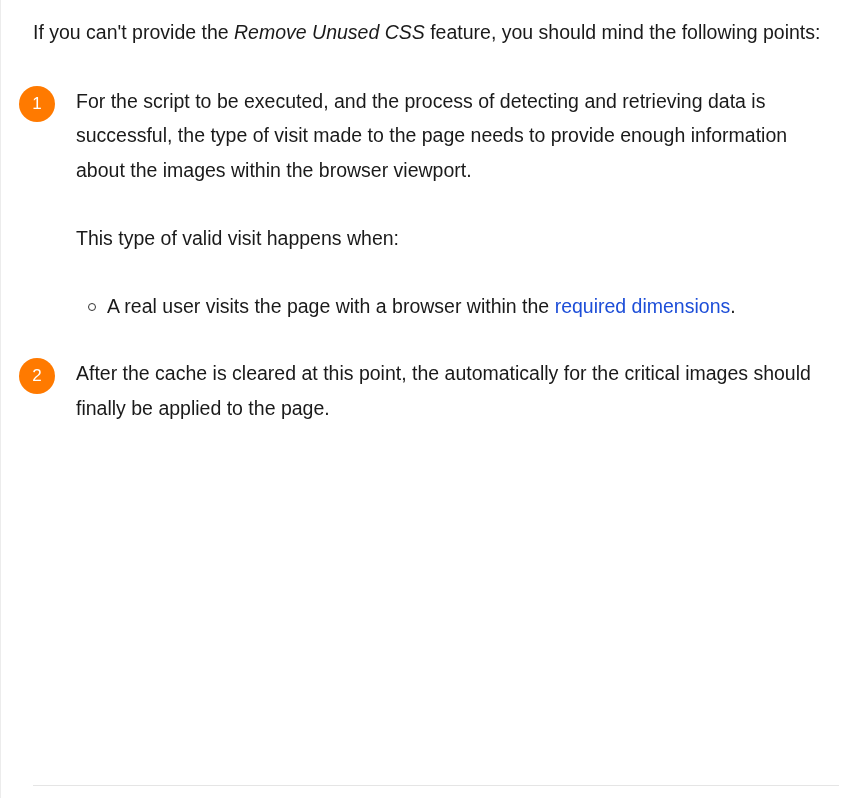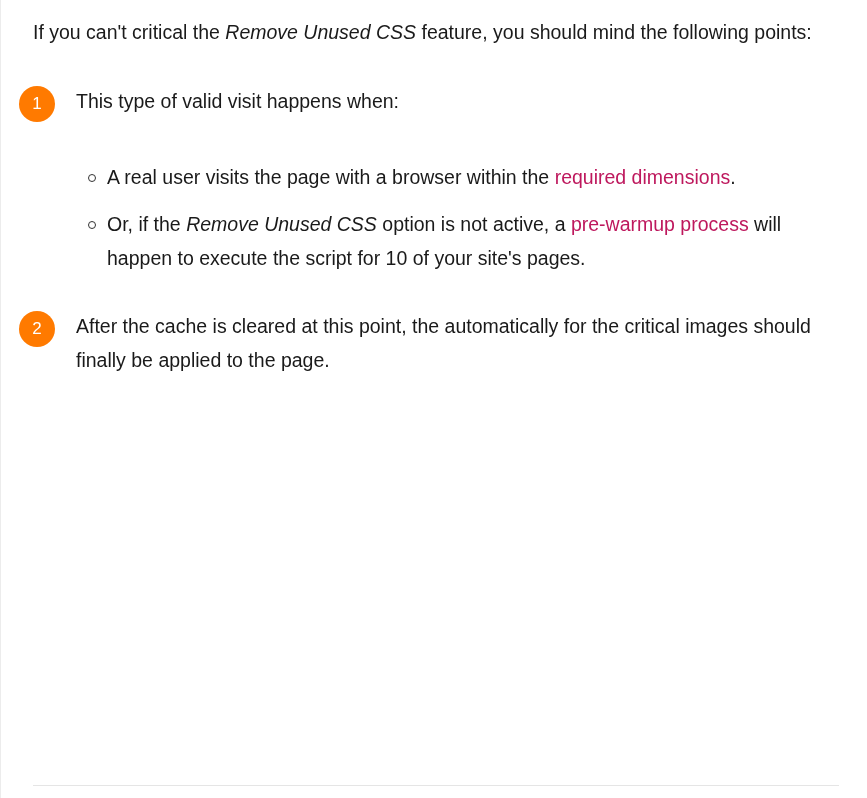--- a/index.html
+++ b/index.html
@@ -20,54 +20,51 @@
     p { margin: 0; }
     .intro { margin-bottom: 34px; }
     .item { position: relative; padding-left: 43px; }
     .badge {
       position: absolute; left: -14px; top: 2px;
       width: 36px; height: 36px; border-radius: 50%;
       background: #ff7a00; color: #ffffff;
       font-size: 17px; line-height: 36px; text-align: center;
     }
     .item p.para { margin-bottom: 34px; }
-    a { color: #be185d; text-decoration: none; }
+    a { color: #1d4ed8; text-decoration: none; }
     em { font-style: italic; }
     ul.sub { list-style: none; margin: 0 0 33px 0; padding: 0 0 0 31px; }
     ul.sub li { position: relative; margin-bottom: 12px; }
     ul.sub li:last-child { margin-bottom: 0; }
     .bullet {
       position: absolute; left: -19px; top: 14px;
       width: 6px; height: 6px; border: 1.5px solid #333; border-radius: 50%;
     }
     .item2 { margin-top: 0; }
     .divider {
       position: absolute; left: 33px; top: 785px; width: 806px; height: 0;
       border-top: 1.5px solid #e5e5e5;
     }
   </style>
 </head>
 <body>
 
 <div class="frame"></div>
 
 <div class="content">
-  <p class="intro"><span>If you can't critical the </span><em>Remove Unused CSS</em><span> feature, you should mind the following points:</span></p>
+  <p class="intro"><span>If you can't provide the </span><em>Remove Unused CSS</em><span> feature, you should mind the following points:</span></p>
 
   <div class="item">
     <span class="badge">1</span>
-    <p class="para" style="margin-bottom:42px">This type of valid visit happens when:</p>
+    <p class="para">For the script to be executed, and the process of detecting and retrieving data is successful, the type of visit made to the page needs to provide enough information about the images within the browser viewport.</p>
+    <p class="para" style="margin-bottom:33px">This type of valid visit happens when:</p>
     <ul class="sub">
       <li>
         <span class="bullet"></span>
         <span>A real user visits the page with a browser within the </span><a href="#">required dimensions</a><span>.</span>
-      </li>
-      <li>
-        <span class="bullet"></span>
-        <span>Or, if the </span><em>Remove Unused CSS</em><span> option is not active, a </span><a href="#">pre-warmup process</a><span> will happen to execute the script for 10 of your site's pages.</span>
       </li>
     </ul>
   </div>
 
   <div class="item item2">
     <span class="badge">2</span>
     <p class="para">After the cache is cleared at this point, the automatically for the critical images should finally be applied to the page.</p>
   </div>
 </div>
 

